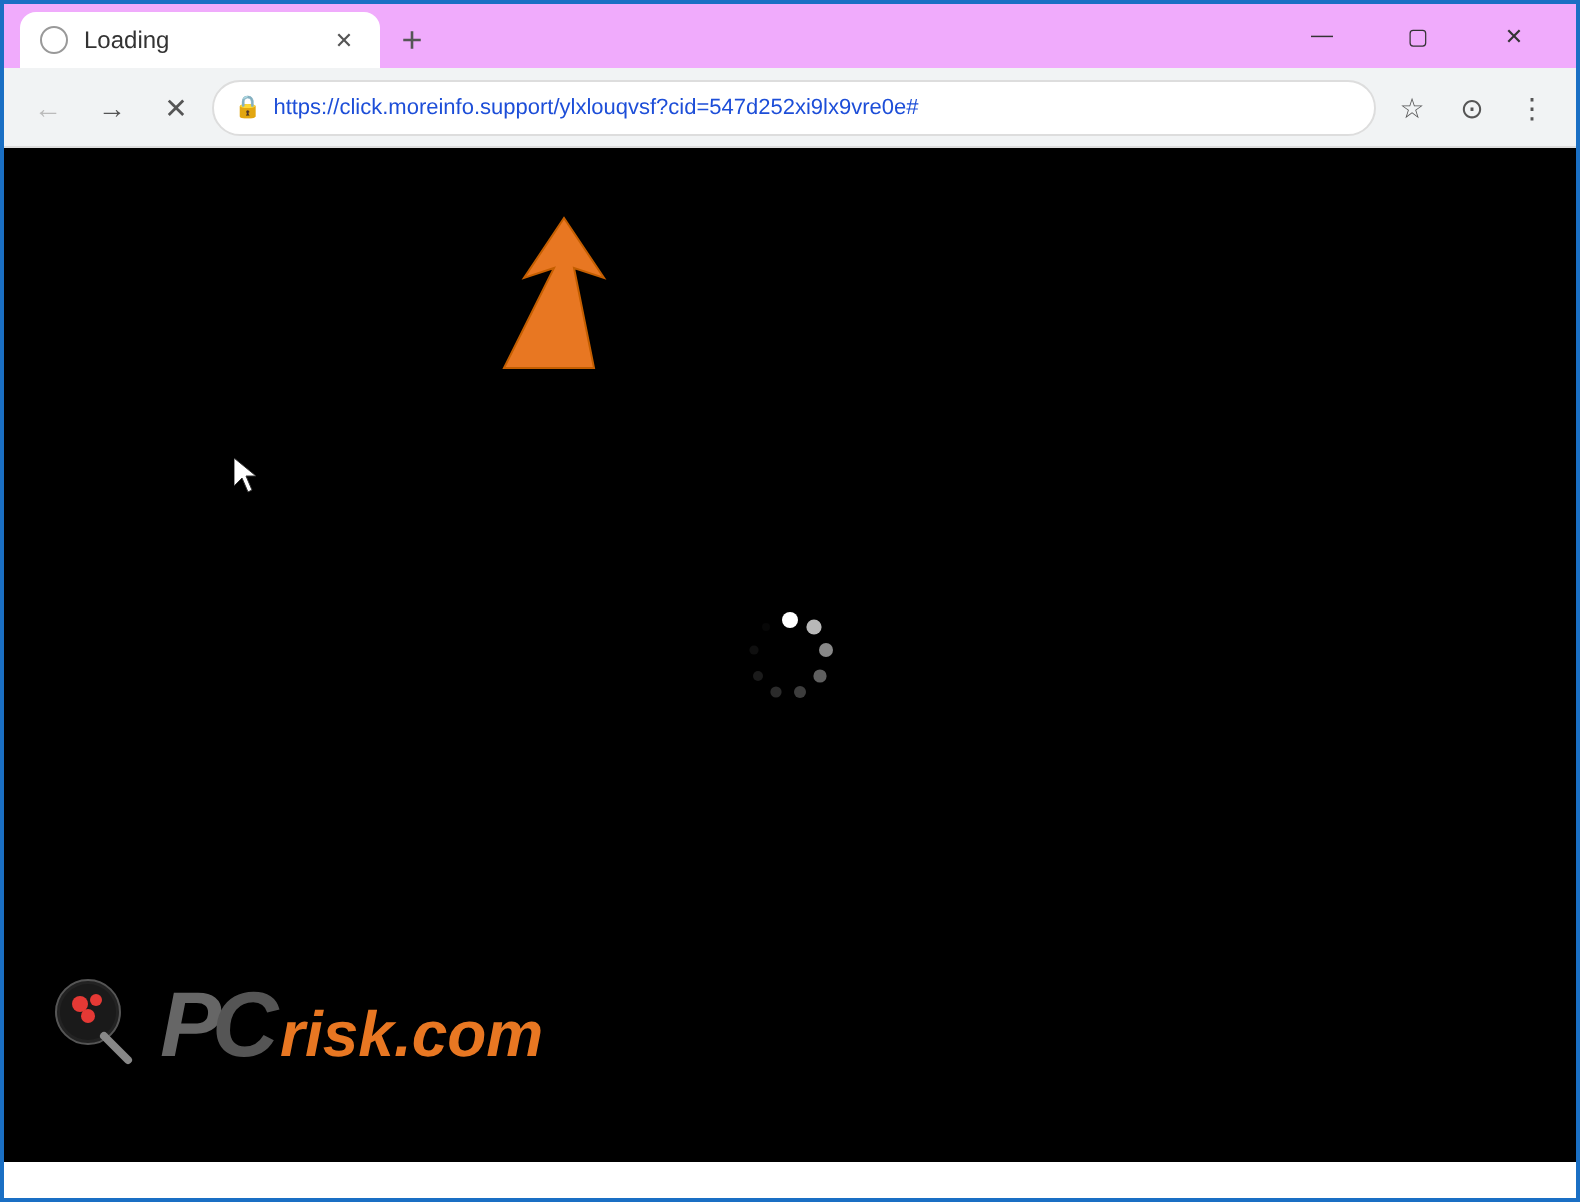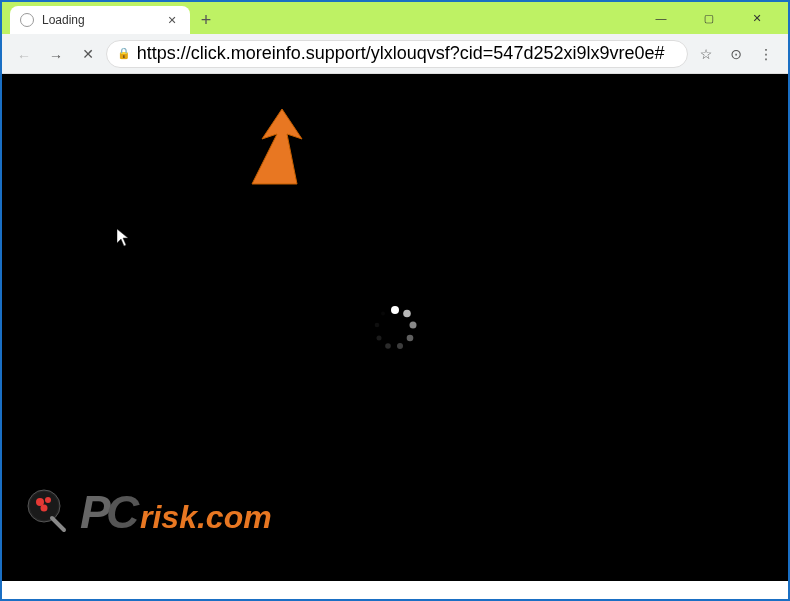--- a/index.html
+++ b/index.html
@@ -9,21 +9,21 @@
       height: 601px;
       overflow: hidden;
       font-family: 'Segoe UI', Arial, sans-serif;
       background: #fff;
       border: 2px solid #1a6fc4;
     }
 
     
     .titlebar {
       height: 32px;
-      background: #bef264;
+      background: #f0abfc;
       display: flex;
       align-items: center;
       padding: 0 8px;
       user-select: none;
     }
 
     .tab-strip {
       display: flex;
       align-items: flex-end;
       height: 32px;
@@ -137,22 +137,22 @@
       padding: 0 10px;
       gap: 6px;
     }
 
     .lock-icon {
       font-size: 11px;
       color: #555;
     }
 
     .url-text {
-      font-size: 18px;
-      color: #000000;
+      font-size: 11px;
+      color: #1d4ed8;
       flex: 1;
     }
 
     .nav-actions {
       display: flex;
       align-items: center;
       gap: 2px;
     }
 
     

